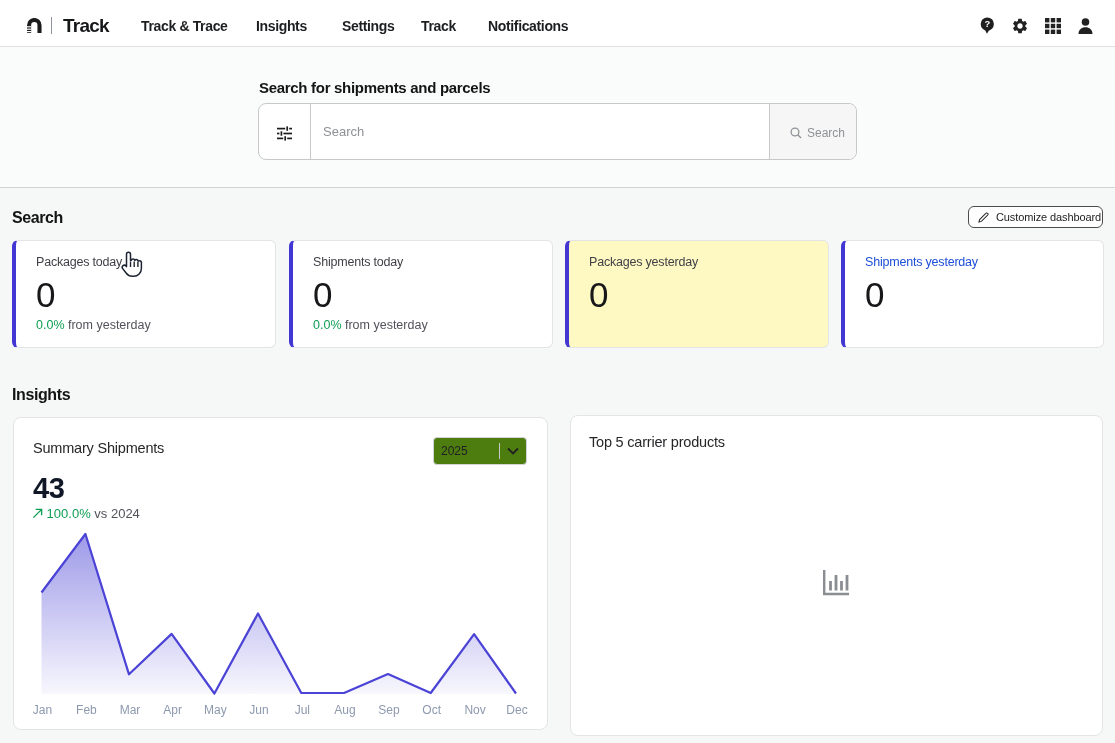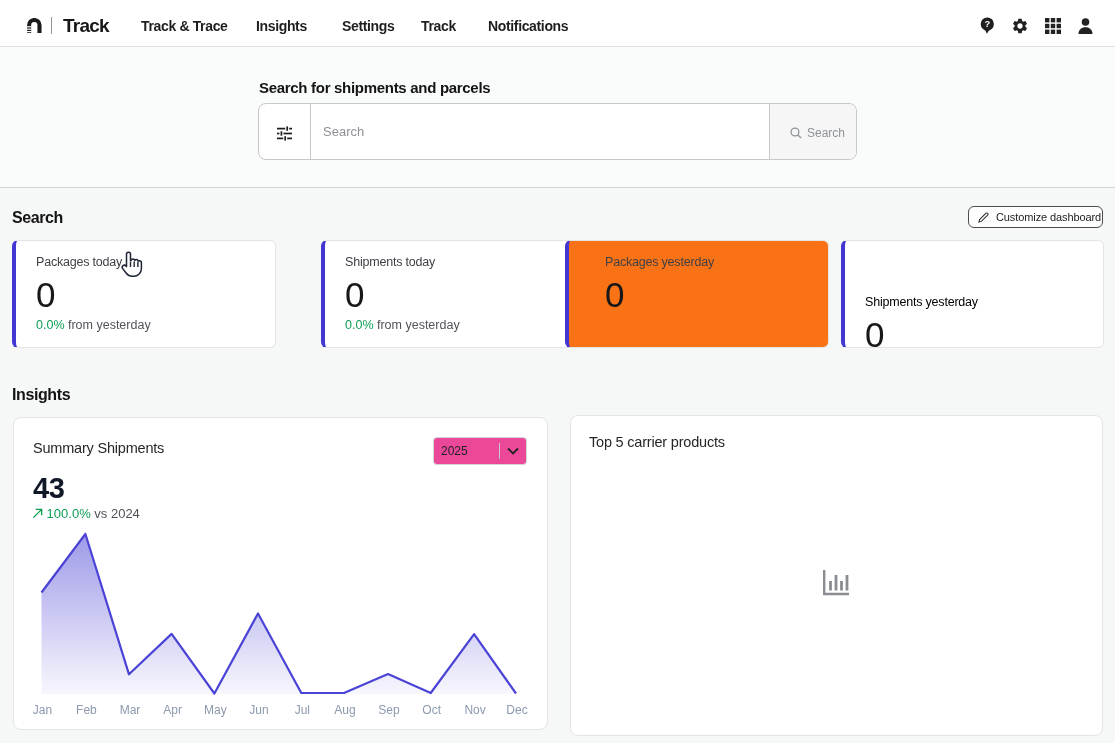--- a/index.html
+++ b/index.html
@@ -93,46 +93,46 @@
       <path d="M17 3a2.85 2.83 0 1 1 4 4L7.5 20.5 2 22l1.5-5.5Z"></path>
     </svg>
     <span style="font-size:11px;color:#1c1c1c;white-space:nowrap;margin-left:7px;letter-spacing:-0.1px;">Customize dashboard</span>
   </div>
 
   <div class="abs" style="left:12px;top:240px;width:264px;height:108px;background:#ffffff;border:1px solid #e4e4e7;border-left:4px solid #4237d3;border-radius:6px;padding:14px 16px 4px 20px;">
     <div style="font-size:12.5px;color:#3f3f46;letter-spacing:-0.2px;">Packages today</div>
     <div style="font-size:35px;color:#18181b;margin-top:8px;line-height:35px;">0</div>
     <div style="font-size:12.5px;margin-top:6px;color:#52525b;"><span style="color:#0e9e53;">0.0%</span> from yesterday</div>
   </div>
-  <div class="abs" style="left:289px;top:240px;width:264px;height:108px;background:#ffffff;border:1px solid #e4e4e7;border-left:4px solid #4237d3;border-radius:6px;padding:14px 16px 7px 20px;margin-left:32px;">
+  <div class="abs" style="left:289px;top:240px;width:264px;height:108px;background:#ffffff;border:1px solid #e4e4e7;border-left:4px solid #4237d3;border-radius:6px;padding:14px 16px 7px 20px;">
     <div style="font-size:12.5px;color:#3f3f46;letter-spacing:-0.2px;">Shipments today</div>
     <div style="font-size:35px;color:#18181b;margin-top:8px;line-height:35px;">0</div>
     <div style="font-size:12.5px;margin-top:6px;color:#52525b;"><span style="color:#0e9e53;">0.0%</span> from yesterday</div>
   </div>
-  <div class="abs" style="left:565px;top:240px;width:264px;height:108px;background:#f97316;border:1px solid #e4e4e7;border-left:4px solid #4237d3;border-radius:6px;padding:14px 16px 14px 36px;">
+  <div class="abs" style="left:565px;top:240px;width:264px;height:108px;background:#fef9c3;border:1px solid #e4e4e7;border-left:4px solid #4237d3;border-radius:6px;padding:14px 16px 14px 20px;">
     <div style="font-size:12.5px;color:#3f3f46;letter-spacing:-0.2px;">Packages yesterday</div>
     <div style="font-size:35px;color:#18181b;margin-top:8px;line-height:35px;">0</div>
   </div>
   <div class="abs" style="left:841px;top:240px;width:263px;height:108px;background:#ffffff;border:1px solid #e4e4e7;border-left:4px solid #4237d3;border-radius:6px;padding:14px 16px 14px 20px;">
-    <div style="font-size:12.5px;color:#000000;letter-spacing:-0.2px;margin-top:40px;">Shipments yesterday</div>
+    <div style="font-size:12.5px;color:#1d4ed8;letter-spacing:-0.2px;">Shipments yesterday</div>
     <div style="font-size:35px;color:#18181b;margin-top:8px;line-height:35px;">0</div>
   </div>
 
   <svg class="abs" style="left:121px;top:250px;" width="22" height="28" viewBox="0 0 22 28">
     <path d="M7.5 2.2 C8.6 2.2 9.5 3.1 9.5 4.2 L9.5 10.5 L10.2 10.5 C10.3 9.6 11.1 9 12 9 C12.9 9 13.6 9.6 13.8 10.4 C14.1 9.9 14.7 9.6 15.3 9.6 C16.2 9.6 17 10.3 17.1 11.2 C17.4 10.9 17.9 10.7 18.4 10.7 C19.5 10.7 20.4 11.6 20.4 12.7 L20.4 18.5 C20.4 22.8 17 26.3 12.7 26.3 L11.3 26.3 C8.9 26.3 6.7 25.2 5.3 23.3 L1.7 18.6 C1 17.7 1.1 16.4 2 15.7 C2.9 15 4.1 15.1 4.9 15.9 L5.5 16.6 L5.5 4.2 C5.5 3.1 6.4 2.2 7.5 2.2 Z" fill="#ffffff" stroke="#1d2433" stroke-width="1.5" stroke-linejoin="round"></path>
     <line x1="9.5" y1="11.5" x2="9.5" y2="17" stroke="#1d2433" stroke-width="1.4"></line>
     <line x1="13.2" y1="11.5" x2="13.2" y2="17" stroke="#1d2433" stroke-width="1.4"></line>
     <line x1="16.9" y1="12" x2="16.9" y2="17" stroke="#1d2433" stroke-width="1.4"></line>
   </svg>
 
   <div class="abs" style="left:12px;top:387px;font-size:16px;font-weight:700;color:#141415;line-height:16px;letter-spacing:-0.4px;">Insights</div>
 
   <div class="abs" style="left:13px;top:417px;width:535px;height:313px;background:#ffffff;border:1px solid #e4e4e7;border-radius:8px;"></div>
   <div class="abs" style="left:33px;top:441px;font-size:14.5px;font-weight:400;color:#27272a;line-height:15px;letter-spacing:-0.2px;">Summary Shipments</div>
-  <div class="abs" style="left:433px;top:437px;width:94px;height:28px;background:#ec4899;border:1px solid #d4d4d8;border-radius:4px;display:flex;align-items:center;">
+  <div class="abs" style="left:433px;top:437px;width:94px;height:28px;background:#4d7c0f;border:1px solid #d4d4d8;border-radius:4px;display:flex;align-items:center;">
     <span style="font-size:12px;color:#212124;padding-left:7px;flex:1;">2025</span>
     <div style="width:1px;height:16px;background:#c9c9cd;"></div>
     <svg width="12" height="8" viewBox="0 0 12 8" style="margin:0 7px;" fill="none" stroke="#212124" stroke-width="1.8">
         <path d="M1 1.5 L6 6.5 L11 1.5"></path>
       </svg>
   </div>
   <div class="abs" style="left:33px;top:474px;font-size:29px;font-weight:700;color:#101726;line-height:29px;letter-spacing:-0.5px;">43</div>
   <div class="abs" style="left:32px;top:507px;font-size:13px;color:#52525b;line-height:14px;">
     <span style="color:#0e9e53;">
       <svg width="11" height="11" viewBox="0 0 12 12" style="vertical-align:-1px;" fill="none" stroke="#0e9e53" stroke-width="1.5">

